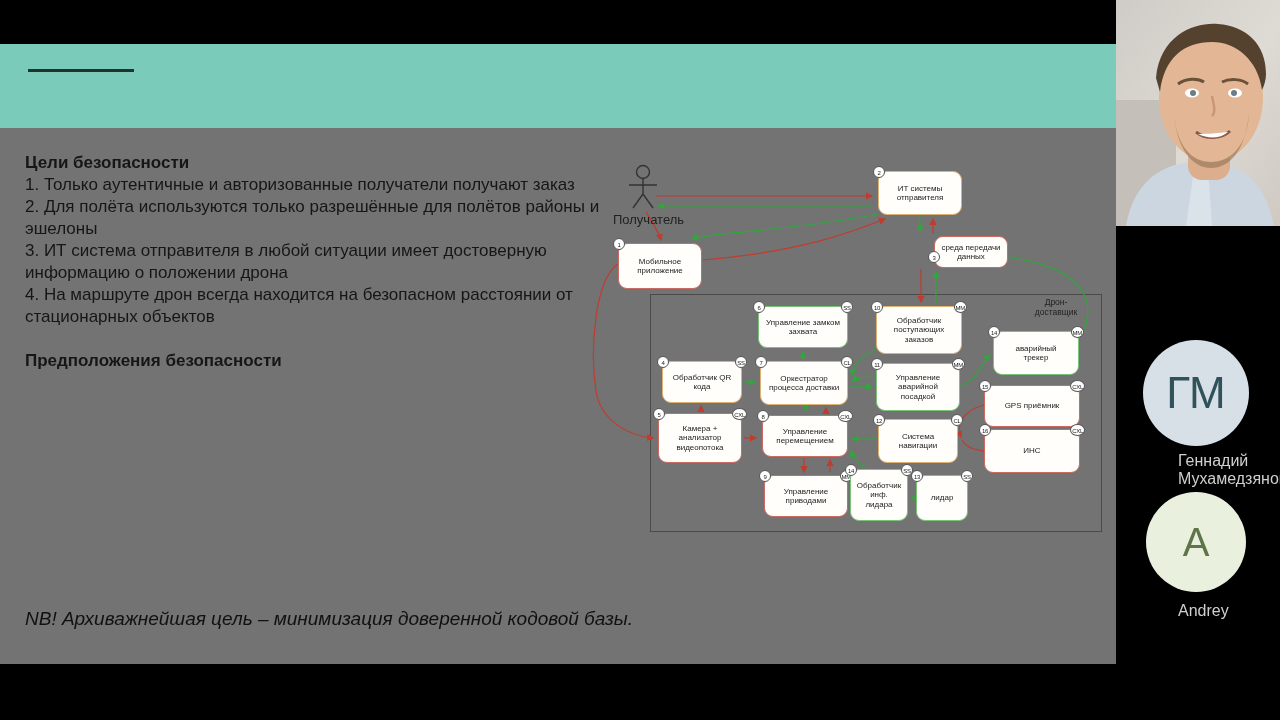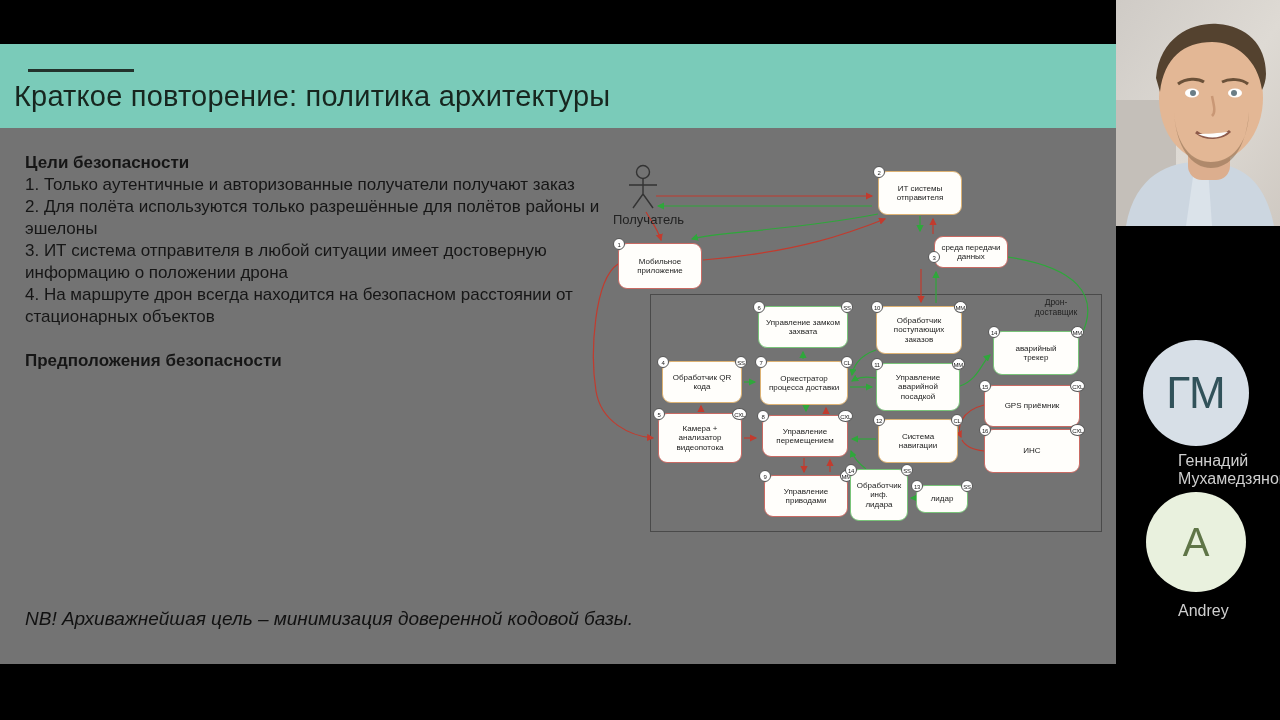--- a/index.html
+++ b/index.html
@@ -40,21 +40,20 @@
   .p-name{position:absolute;font-size:16px;color:#cfcfcf;padding-left:48px;}
 </style>
 </head>
 <body style="--teal: #7ACBB9; --ared: #C23B2E; --agrn: #2FA73B;">
 
 <div class="slide">
   <div class="slide-topbar"></div>
 
   <div class="slide-header">
     <div class="header-line"></div>
-    <div class="slide-title">Краткое повторение: политика архитектуры</div>
   </div>
 
   <div class="slide-content">
 
     <div class="textblock">
       <h3>Цели безопасности</h3>
       <p class="prelist">1. Только аутентичные и авторизованные получатели получают заказ
 2. Для полёта используются только разрешённые для полётов районы и
 эшелоны
 3. ИТ система отправителя в любой ситуации имеет достоверную
@@ -143,21 +142,21 @@
         <div class="dg-node" style="left: 764px; top: 347px; width: 84px; height: 42px; border-color: rgb(201, 106, 99);"><span>Управление
 приводами</span><span class="badge badge-num">9</span><span class="badge badge-size">MM</span></div>
         <div class="dg-node" style="left: 876px; top: 178px; width: 86px; height: 48px; border-color: rgb(221, 178, 115);"><span>Обработчик
 поступающих
 заказов</span><span class="badge badge-num">10</span><span class="badge badge-size">MM</span></div>
         <div class="dg-node" style="left: 876px; top: 235px; width: 84px; height: 48px; border-color: rgb(121, 196, 121);"><span>Управление
 аварийной
 посадкой</span><span class="badge badge-num">11</span><span class="badge badge-size">MM</span></div>
         <div class="dg-node" style="left: 878px; top: 291px; width: 80px; height: 44px; border-color: rgb(221, 178, 115);"><span>Система
 навигации</span><span class="badge badge-num">12</span><span class="badge badge-size">CL</span></div>
-        <div class="dg-node" style="left: 916px; top: 357px; width: 52px; height: 28px; border-color: rgb(121, 196, 121);"><span>лидар</span><span class="badge badge-num">13</span><span class="badge badge-size">SS</span></div>
+        <div class="dg-node" style="left: 916px; top: 347px; width: 52px; height: 46px; border-color: rgb(121, 196, 121);"><span>лидар</span><span class="badge badge-num">13</span><span class="badge badge-size">SS</span></div>
         <div class="dg-node" style="left: 850px; top: 341px; width: 58px; height: 52px; border-color: rgb(121, 196, 121);"><span>Обработчик
 инф.
 лидара</span><span class="badge badge-num">14</span><span class="badge badge-size">SS</span></div>
         <div class="dg-node" style="left: 993px; top: 203px; width: 86px; height: 44px; border-color: rgb(121, 196, 121);"><span>аварийный
 трекер</span><span class="badge badge-num">14</span><span class="badge badge-size">MM</span></div>
         <div class="dg-node" style="left: 984px; top: 257px; width: 96px; height: 42px; border-color: rgb(201, 106, 99);"><span>GPS приёмник</span><span class="badge badge-num">15</span><span class="badge badge-size">CXL</span></div>
         <div class="dg-node" style="left: 984px; top: 301px; width: 96px; height: 44px; border-color: rgb(201, 106, 99);"><span>ИНС</span><span class="badge badge-num">16</span><span class="badge badge-size">CXL</span></div>
       </div>
   </div>
 

